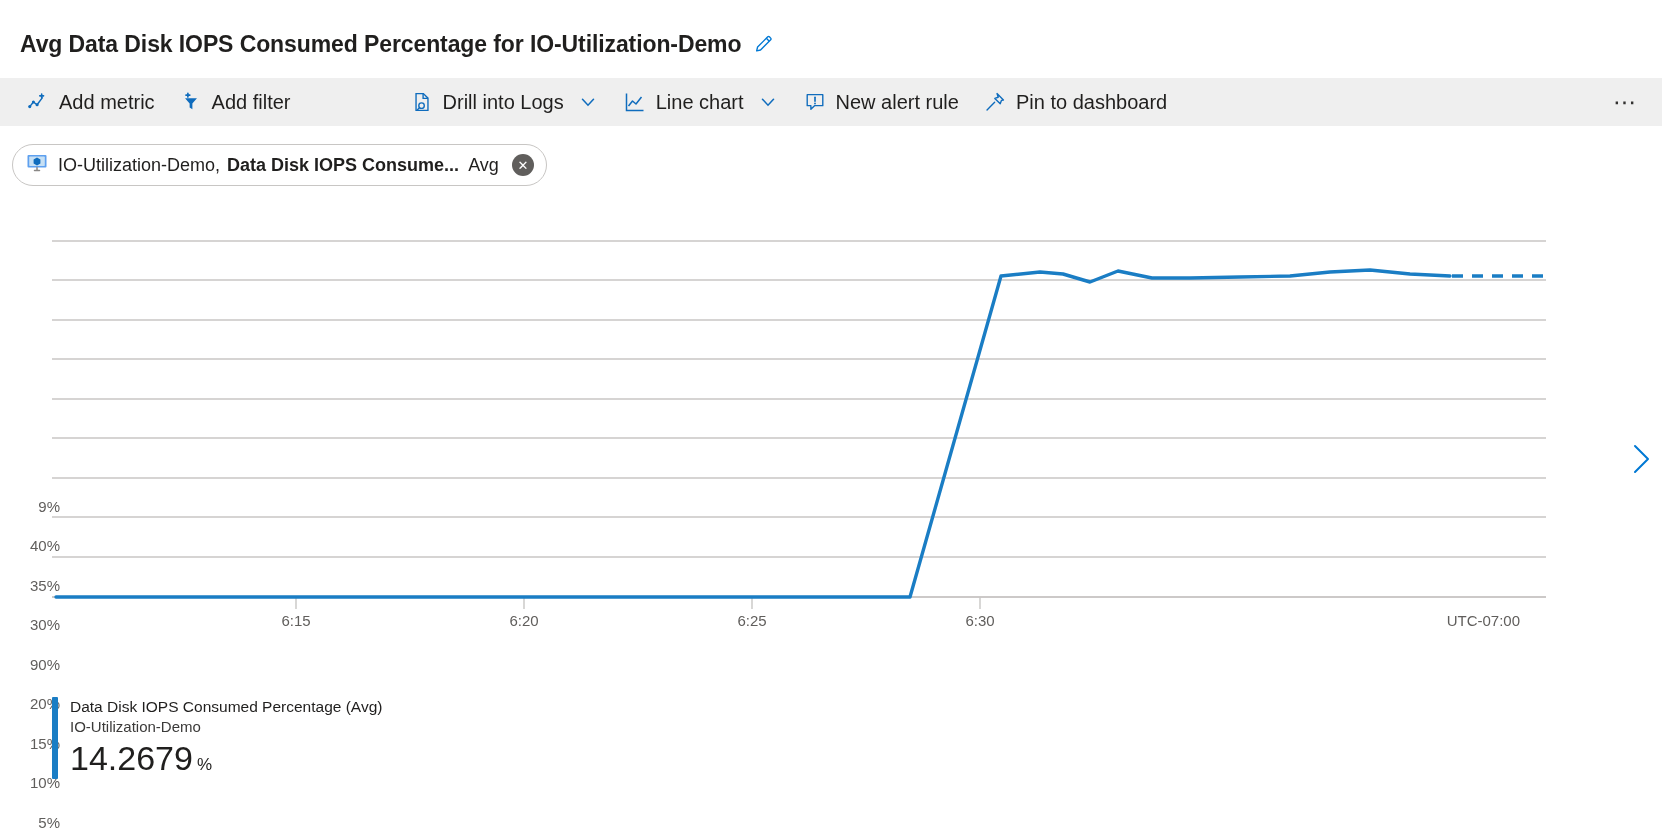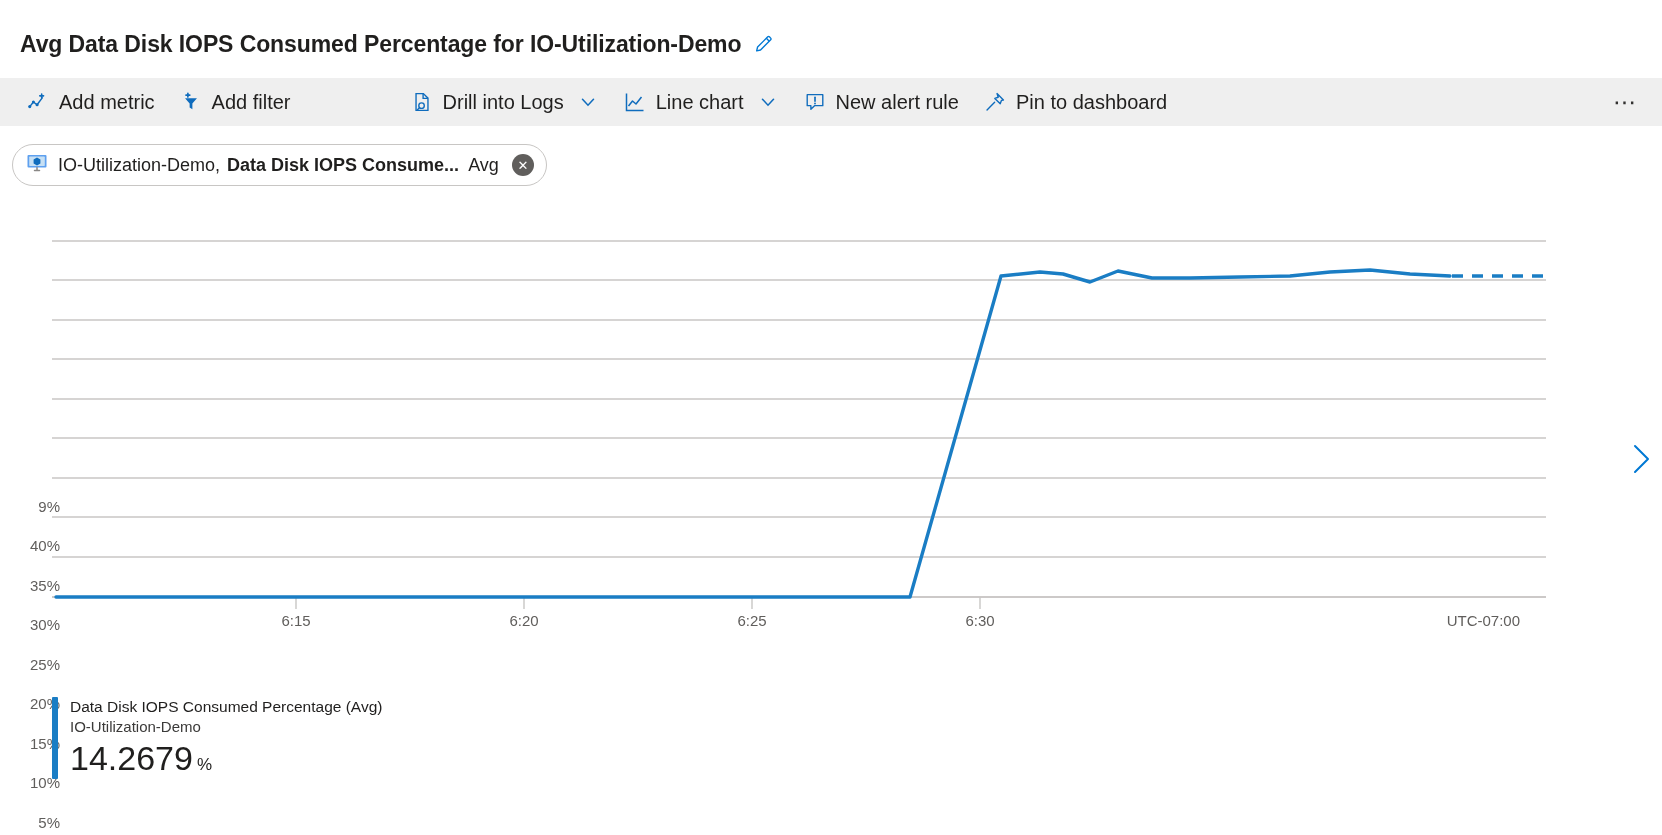--- a/index.html
+++ b/index.html
@@ -267,21 +267,21 @@
     <span class="chip-close">✕</span>
   </div>
 </div>
 
 <div class="chart-wrap">
 
   <div class="ytick" style="left:0px;  top:278px;">9%</div>
   <div class="ytick" style="left:0px;  top:317px;">40%</div>
   <div class="ytick" style="left:0px;  top:357px;">35%</div>
   <div class="ytick" style="left:0px;  top:396px;">30%</div>
-  <div class="ytick" style="left:0px;  top:436px;">25%</div>
+  <div class="ytick" style="left:0px;  top:436px;">90%</div>
   <div class="ytick" style="left:0px;  top:475px;">20%</div>
   <div class="ytick" style="left:0px;  top:515px;">15%</div>
   <div class="ytick" style="left:0px;  top:554px;">10%</div>
   <div class="ytick" style="left:0px;  top:594px;">5%</div>
 
   <svg class="chart-svg" width="1662" height="420" viewBox="0 0 1662 420">
 
     <g stroke="#c8c6c4" stroke-width="1.6">
       <line x1="52" y1="21" x2="1546" y2="21"></line>
       <line x1="52" y1="60" x2="1546" y2="60"></line>

